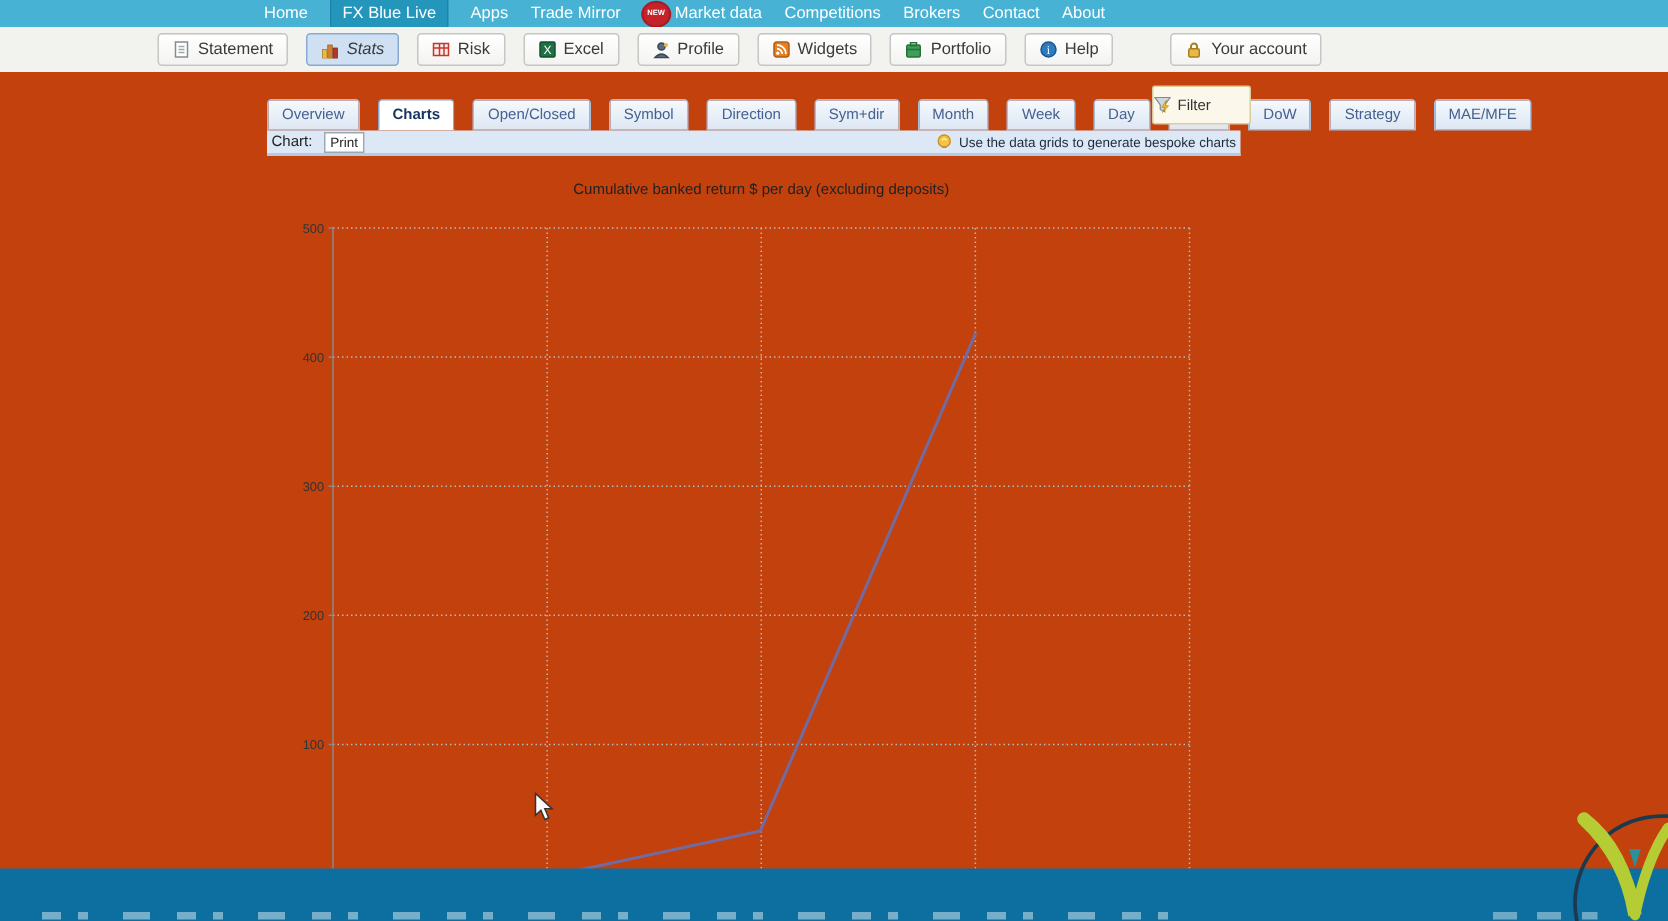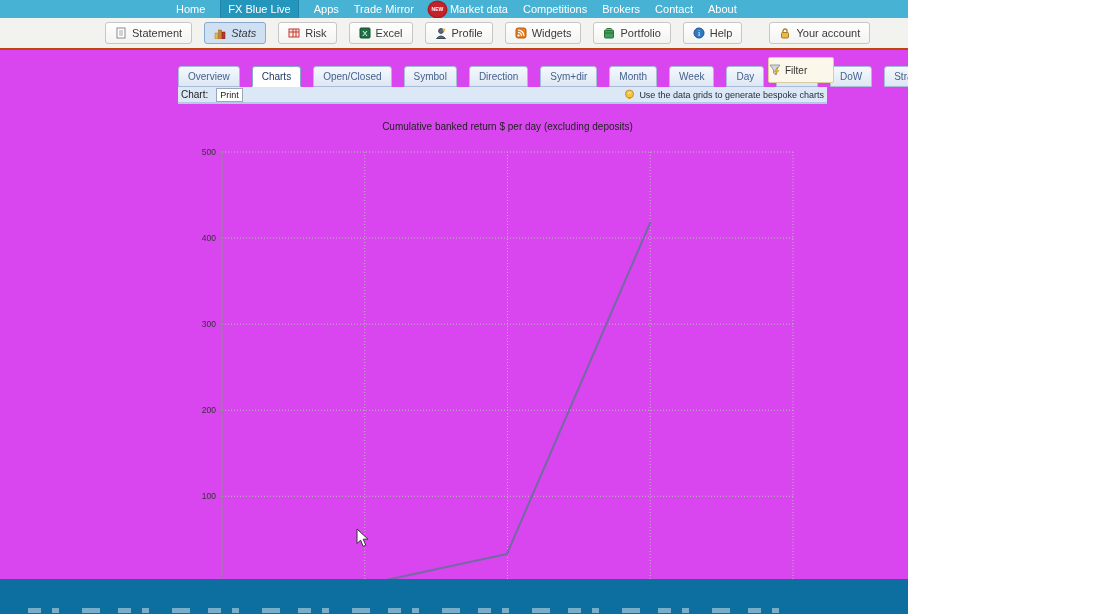--- a/index.html
+++ b/index.html
@@ -1,45 +1,45 @@
 <!DOCTYPE html>
 <html><head>
 <meta charset="utf-8">
 <style>
   * { margin:0; padding:0; box-sizing:border-box; }
   html,body { width:1112px; height:614px; overflow:hidden; background:#fff;
     font-family:"Liberation Sans", sans-serif; }
-  #page { position:relative; width:908px; height:614px; overflow:hidden; background:#d946ef; }
+  #page { position:relative; width:1112px; height:614px; overflow:hidden; background:#c2410c; }
 
   
   .nav { position:absolute; top:0; left:0; width:1112px; height:18px; background:#47b2d3;
     display:flex; align-items:center; padding-left:176px; z-index:6; }
   .nav-item { color:#fff; font-size:11px; margin-right:15px; text-decoration:none; cursor:pointer;
     white-space:nowrap; line-height:18px; }
   .nav-item.active { background:#2495bb; border:1px solid #1f85a8; border-radius:3px; padding:1px 7px; }
   .new-badge { display:inline-flex; align-items:center; justify-content:center; width:17px; height:15px;
     background:#c4232a; border-radius:50%; color:#fff; font-size:5px; font-weight:bold; margin-right:4px;
     box-shadow:0 0 0 1.5px #a81d23; letter-spacing:0; }
 
   
   .toolbar { position:absolute; top:18px; left:0; width:1112px; height:32px; background:#f2f2ee;
     border-bottom:2px solid #c2410c; display:flex; align-items:center; padding-left:105px; z-index:6; }
   .tbtn { display:inline-flex; align-items:center; gap:5px; height:22px; padding:0 9px; margin-right:12px;
     background:linear-gradient(#ffffff,#f3f3f1); border:1px solid #c6c6c6; border-radius:3px;
     font-size:11px; color:#3a3a3a; font-family:"Liberation Sans", sans-serif; cursor:pointer; white-space:nowrap; }
   .tbtn.active { background:#cfe0f3; border-color:#88a9d2;font-style:italic; }
-  .tbtn.gap { margin-left:15px;justify-content:flex-end; }
+  .tbtn.gap { margin-left:26px;justify-content:flex-end; }
   .tbtn svg { display:block; }
 
   
   .tabs { position:absolute; top:66px; left:178px; height:21px; display:flex; z-index:5; }
   .tab { display:inline-flex; align-items:center; height:21px; padding:0 9px; margin-right:12px;
     background:linear-gradient(#f5f9fd,#dde7f3); border:1px solid #a9bdd9; border-radius:3px 3px 0 0;
     font-size:10px; color:#44618f; cursor:pointer; white-space:nowrap; }
-  .tab.active { background:#fff; color:#16355e; font-weight:normal; border-color:#8ca6c8; border-bottom-color:#fff; }
+  .tab.active { background:#fff; color:#16355e; font-weight:bold; border-color:#8ca6c8; border-bottom-color:#fff; }
 
   .filter-box { position:absolute; top:57px; left:768px; width:66px; height:26px; background:#fbf7ea;
     border:1px solid #ddcc9c; border-radius:2px; display:flex; align-items:center; 
     gap:4px; font-size:10px; color:#333; cursor:pointer; z-index:5; }
 
   
   .chart-bar { position:absolute; top:87px; left:178px; width:649px; height:17px; background:#dce8f6;
     border-bottom:2px solid #b3cbe6; display:flex; align-items:center; padding:0 3px; font-size:10px;
     color:#222; z-index:5; }
   .chart-bar .lbl { margin-right:4px; }

